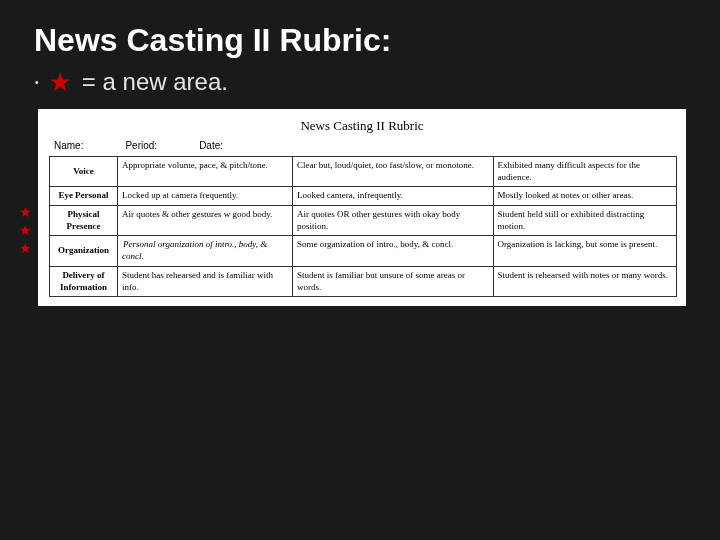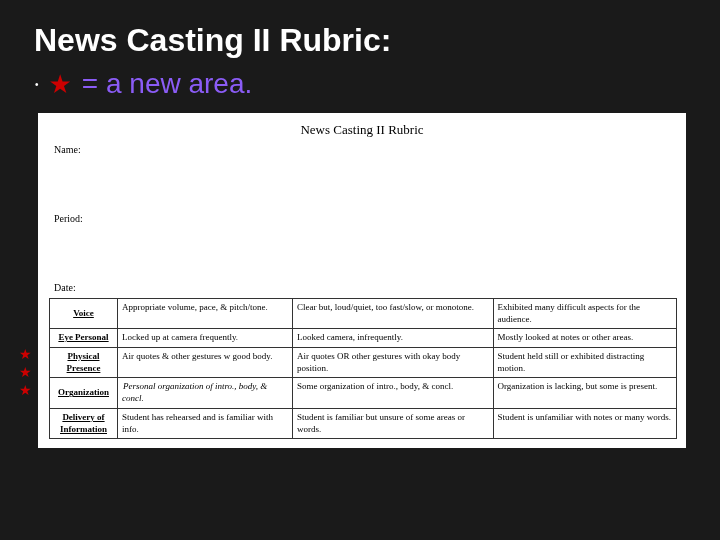--- a/index.html
+++ b/index.html
@@ -37,47 +37,46 @@
       color: white;
     }
 
     .star-icon {
       color: #cc0000;
       font-size: 26px;
       line-height: 1;
     }
 
     .subtitle-text {
-      color: #8b5cf6;
-      font-size: 28px;
+      color: #e5e5e5;
+      font-size: 24px;
     }
 
     .rubric-container {
       background: white;
       margin: 0 18px 10px 18px;
       padding: 8px 10px;
       position: relative;
     }
 
     .rubric-title {
       text-align: center;
       font-size: 13px;
       font-weight: normal;
       font-family: 'Times New Roman', Times, serif;
       margin-bottom: 5px;
     }
 
     .name-period-row {
       display: flex;
-      gap: 56px;
+      gap: 40px;
       font-size: 10px;
-      font-family: Liberation Serif, serif;
+      font-family: Liberation Sans, sans-serif;
       margin-bottom: 4px;
       padding: 0 4px;
-      flex-direction: column;
     }
 
     table {
       width: 100%;
       border-collapse: collapse;
       font-family: 'Times New Roman', Times, serif;
       font-size: 9px;
     }
 
     table td {
@@ -86,21 +85,20 @@
       vertical-align: top;
       line-height: 1.3;
     }
 
     .category-cell {
       font-weight: bold;
       font-style: italic;
       text-align: center;
       width: 68px;
       vertical-align: middle;
-      text-decoration: underline;
     }
 
     .non-italic {
       font-style: normal;
     }
 
     .underline {
       text-decoration: underline;
     }
 
@@ -177,21 +175,21 @@
           <td class="category-cell non-italic">Organization</td>
           <td><em>Personal organization of intro., body, &amp; concl.</em></td>
           <td>Some organization of intro., body, &amp; concl.</td>
           <td>Organization is lacking, but some is present.</td>
         </tr>
 
         <tr>
           <td class="category-cell non-italic">Delivery of Information</td>
           <td>Student has rehearsed and is familiar with info.</td>
           <td>Student is familiar but unsure of some areas or words.</td>
-          <td>Student is unfamiliar with notes or many words.</td>
+          <td>Student is rehearsed with notes or many words.</td>
         </tr>
 
 
       </tbody>
     </table>
 
   </div>
 </div>
 
 </body></html>

